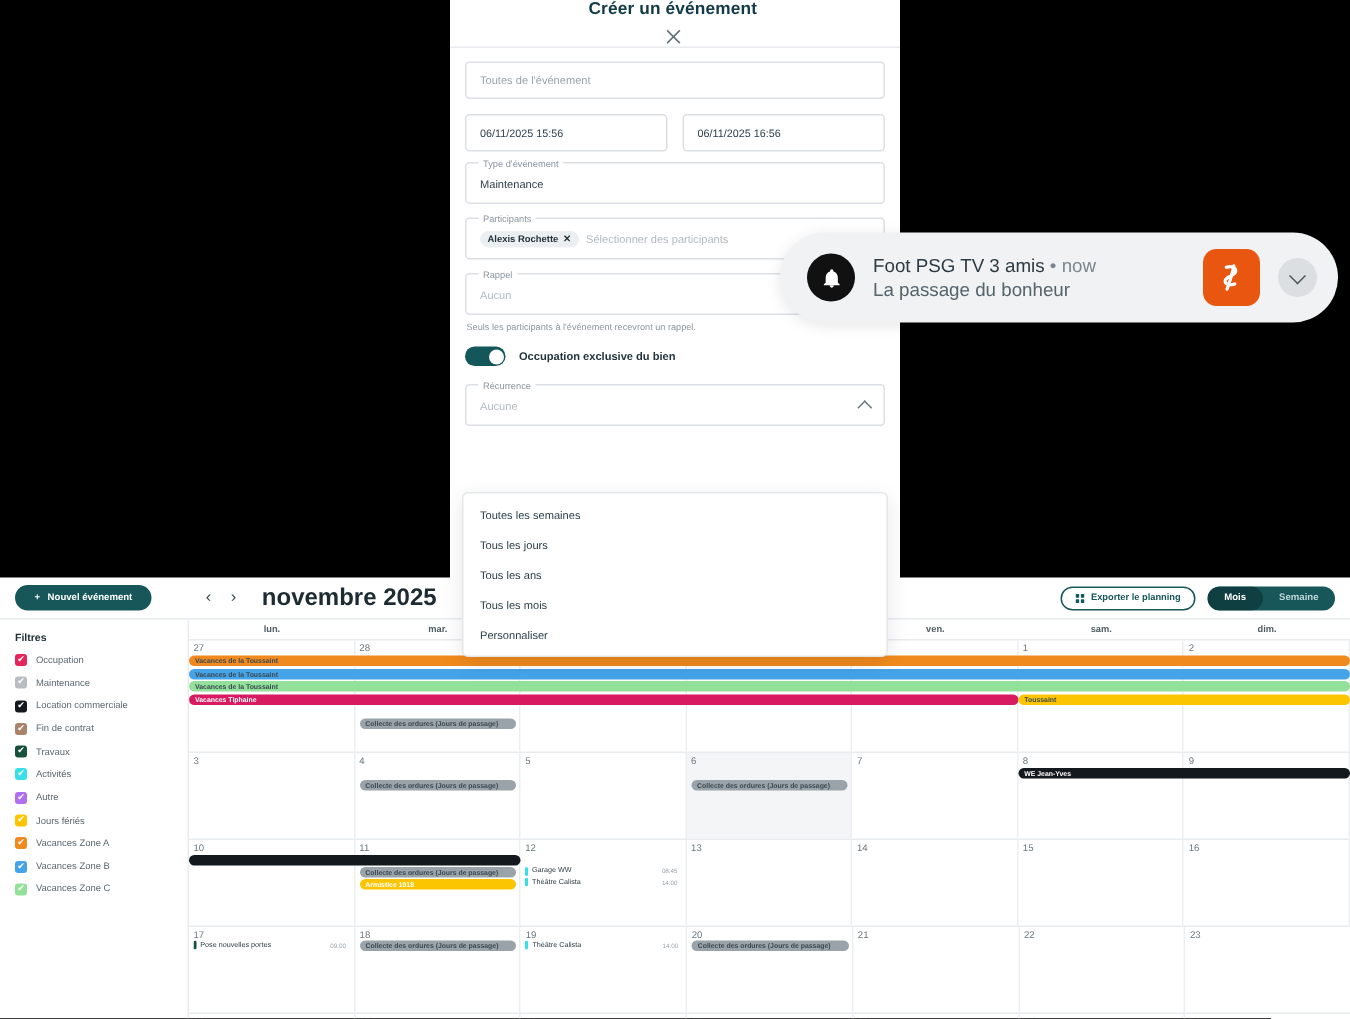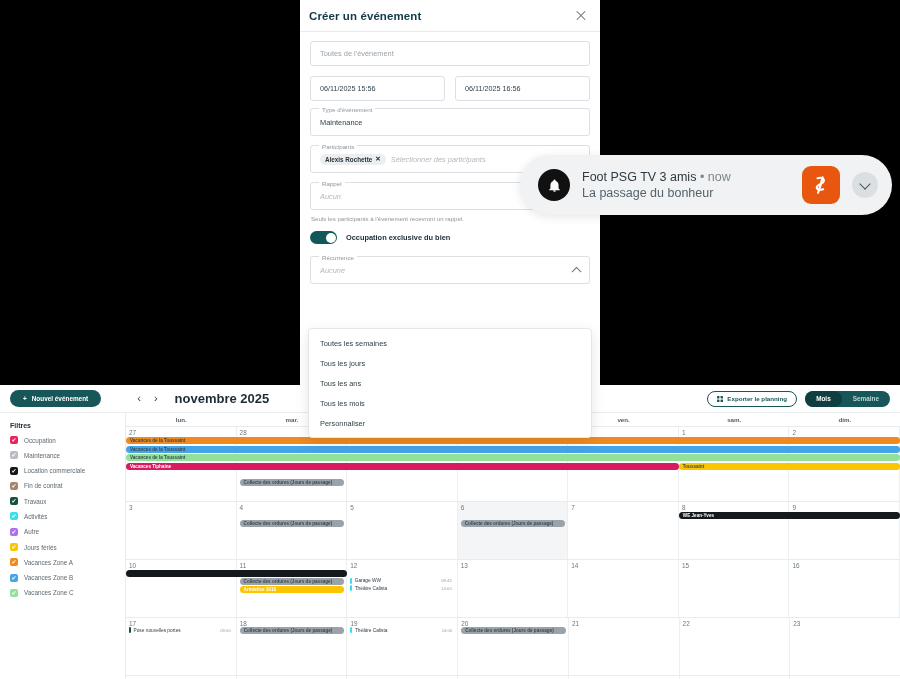--- a/index.html
+++ b/index.html
@@ -11,21 +11,21 @@
   }
   #root { position: relative; width: 900px; height: 679px; background: #000; }
 
   
   .modal {
     position: absolute; left: 300px; top: 0; width: 300px; height: 390px;
     background: #ffffff; z-index: 20; overflow: hidden;
   }
   .modal-header {
     height: 32px; display: flex; align-items: center; justify-content: space-between;
-    padding: 0 12px 0 9px; border-bottom: 1px solid #e8eaed;
+    padding: 0 12px 0 9px; border-bottom: 1px solid #e8eaed; flex-direction: column;
   }
   .modal-title { font-size: 11.5px; font-weight: bold; color: #123a47; letter-spacing: .1px; }
   .close-icon {
     width: 14px; height: 14px; position: relative; cursor: pointer; opacity: .75;
   }
   .close-icon:before, .close-icon:after {
     content:""; position:absolute; left:1px; top:6.5px; width:12px; height:1px; background:#2c3e45;
   }
   .close-icon:before { transform: rotate(45deg); }
   .close-icon:after { transform: rotate(-45deg); }
@@ -44,21 +44,21 @@
   .ofield {
     position: relative; border: 1px solid #dcdfe3; border-radius: 3px;
     height: 28px; margin-bottom: 9px; display: flex; align-items: center;
     padding: 0 9px; background: #fff;
   }
   .ofield > .legend {
     position: absolute; top: -4.5px; left: 8px; background: #fff;
     padding: 0 3px; font-size: 6.2px; color: #8c959d; line-height: 9px;
   }
   .ofield .val { font-size: 7.4px; color: #2c3e45; }
-  .ofield .ph  { font-size: 7.4px; color: #b3b9bf; font-style: italic; }
+  .ofield .ph  { font-size: 7.4px; color: #b3b9bf; }
   .chev {
     position: absolute; right: 9px; top: 50%; width: 7px; height: 7px;
     border-right: 1.2px solid #6c757d; border-bottom: 1.2px solid #6c757d;
   }
   .chev.down { transform: translateY(-70%) rotate(45deg); }
   .chev.up   { transform: translateY(-25%) rotate(-135deg); }
 
   .chip {
     display: inline-flex; align-items: center; gap: 3px;
     background: #eceff1; border-radius: 9px; padding: 1.5px 5px;
@@ -130,21 +130,21 @@
     height: 28px; display: flex; align-items: center; border-bottom: 1px solid #e9ecef;
     padding: 0 10px;
   }
   .btn-new {
     background: #17575a; color: #fff; border-radius: 12px; height: 17px;
     display: flex; align-items: center; gap: 5px; padding: 0 13px;
     font-size: 6.4px; font-weight: bold; cursor: pointer; white-space: nowrap;
   }
   .nav-group { display: flex; align-items: center; gap: 13px; margin-left: 36px; }
   .nav-arrow { font-size: 11px; color: #36454d; cursor: pointer; line-height: 1; }
-  .month-label { font-size: 13px; color: #1d2b33; font-weight: bold; margin-left: 4px; }
+  .month-label { font-size: 16px; color: #1d2b33; font-weight: bold; margin-left: 4px; }
   .toolbar-right { margin-left: auto; display: flex; align-items: center; gap: 8px; }
   .btn-export {
     border: 1px solid #17575a; color: #17575a; border-radius: 11px; height: 16px;
     display: flex; align-items: center; gap: 4px; padding: 0 9px;
     font-size: 6.2px; font-weight: bold; cursor: pointer; background: #fff; white-space: nowrap;
   }
   .seg { display: flex; background: #17575a; border-radius: 11px; height: 16px; overflow: hidden; }
   .seg div {
     font-size: 6.4px; font-weight: bold; color: #bfd6d6; padding: 0 11px;
     display: flex; align-items: center; cursor: pointer; white-space: nowrap;

